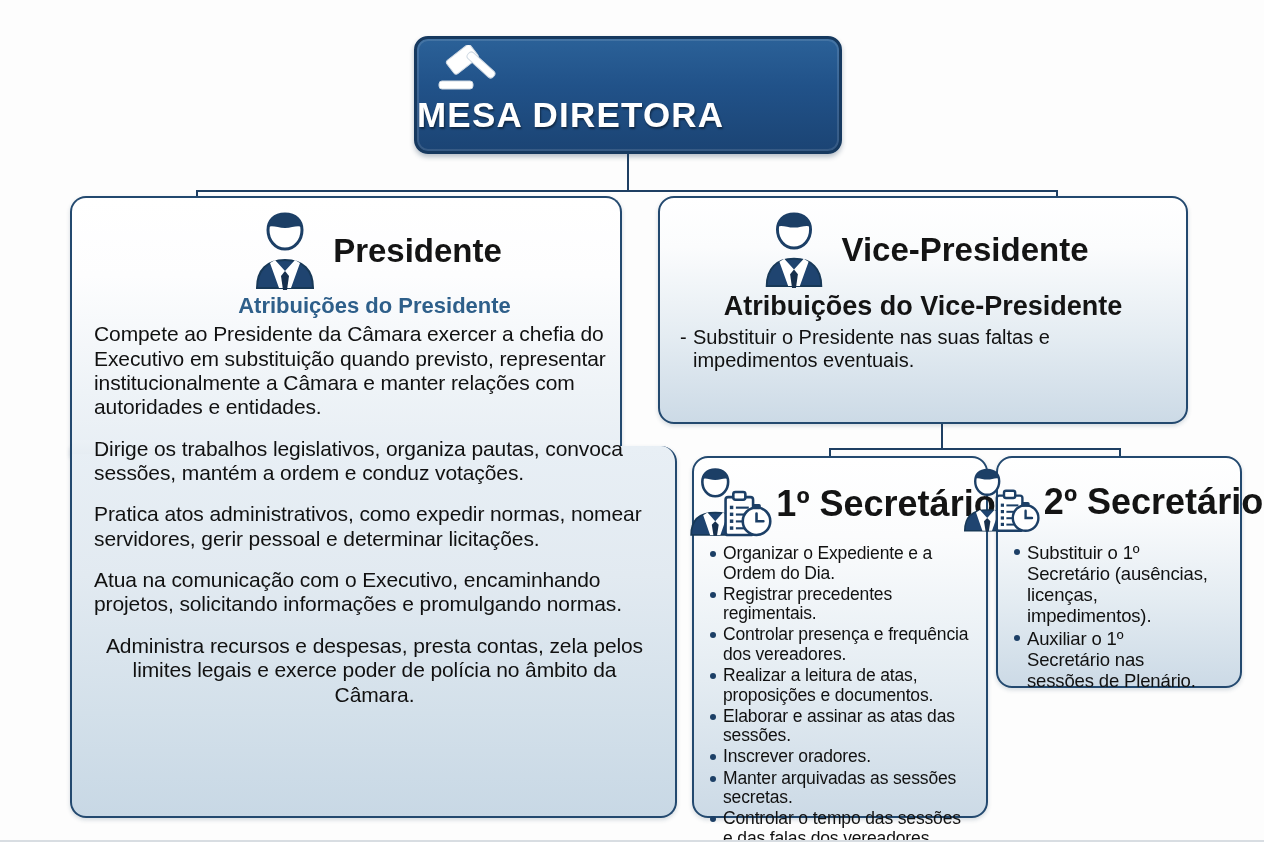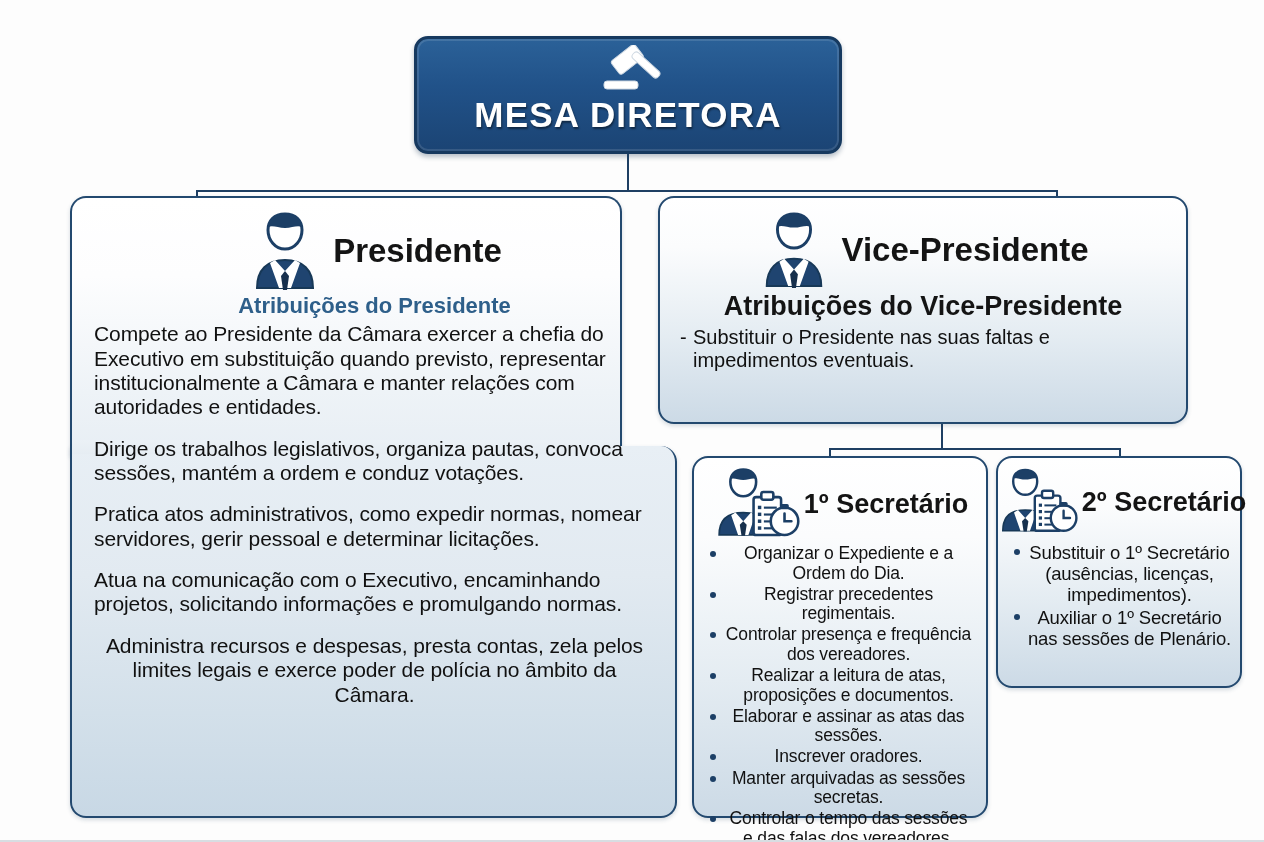--- a/index.html
+++ b/index.html
@@ -28,21 +28,21 @@
     top: 36px;
     width: 428px;
     height: 118px;
     border-radius: 14px;
     background: linear-gradient(180deg, #2b6198 0%, #215289 42%, #1b4474 100%);
     border: 3px solid #16395f;
     box-shadow: 0 3px 5px rgba(20,50,80,.30), inset 0 0 0 2px rgba(255,255,255,.12);
     box-sizing: border-box;
     display: flex;
     flex-direction: column;
-    align-items: center;
+    align-items: flex-start;
     justify-content: flex-start;
   }
   .gavel {
     margin-top: 6px;
     width: 92px;
     height: 50px;
   }
   .header-title {
     color: #ffffff;
     font-size: 35px;
@@ -113,21 +113,21 @@
     top: 456px;
     width: 296px;
     height: 362px;
     padding: 8px 12px 8px 14px;
   }
   #sec2 {
     left: 996px;
     top: 456px;
     width: 246px;
     height: 232px;
-    padding: 8px 8px 8px 14px;
+    padding: 8px 29px 8px 14px;
   }
   .card-inner {
     position: relative;
     width: 100%;
     height: 100%;
   }
 
   
   .node-head {
     display: flex;
@@ -137,21 +137,21 @@
   }
   .node-head.tight { gap: 4px; }
   .avatar { flex: none; display: block; }
   .node-title {
     font-size: 33px;
     font-weight: bold;
     color: #141414;
     line-height: 1.05;
     white-space: nowrap;
   }
-  .node-title.small { font-size: 27px; font-weight: bold; }
+  .node-title.small { font-size: 36px; font-weight: bold; }
 
   .sub-head {
     text-align: center;
     font-size: 22px;
     font-weight: bold;
     line-height: 1.1;
     margin: 2px 0 4px 0;
   }
   .sub-head.blue { color: #2e5f8a; }
   .sub-head.dark { color: #141414; font-size: 27px; }
@@ -183,21 +183,20 @@
 
   .bullet-list { margin: 0; padding: 0; list-style: none; }
   .bullet-list li {
     font-size: 17.5px;
     line-height: 1.12;
     color: #111111;
     padding-left: 15px;
     position: relative;
     margin-bottom: 1.5px;
     letter-spacing: -0.15px;
-    text-align: center;
   }
   .bullet-list li::before {
     content: "";
     position: absolute;
     left: 2px;
     top: 7px;
     width: 6px;
     height: 6px;
     border-radius: 50%;
     background: #1c3f66;

